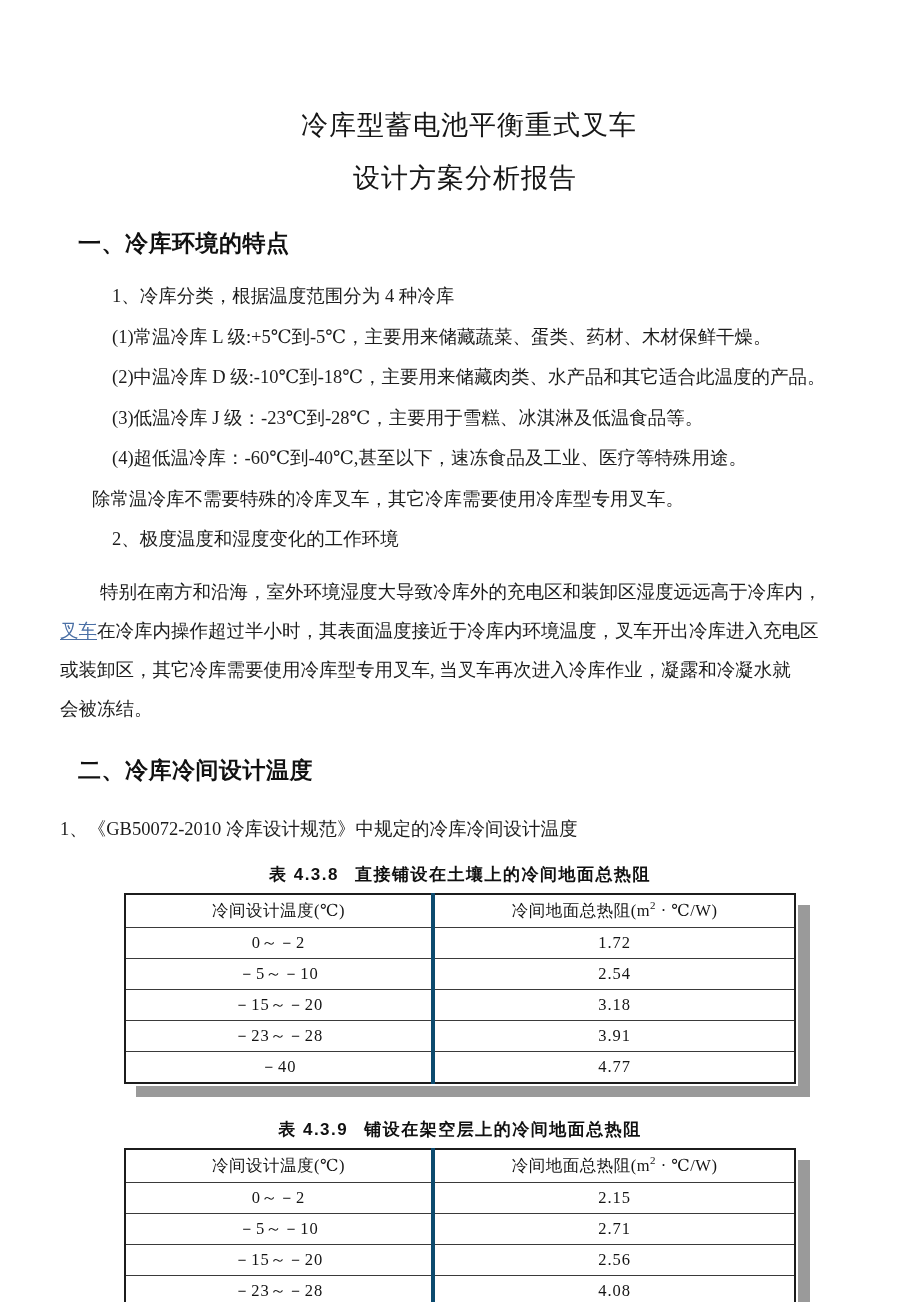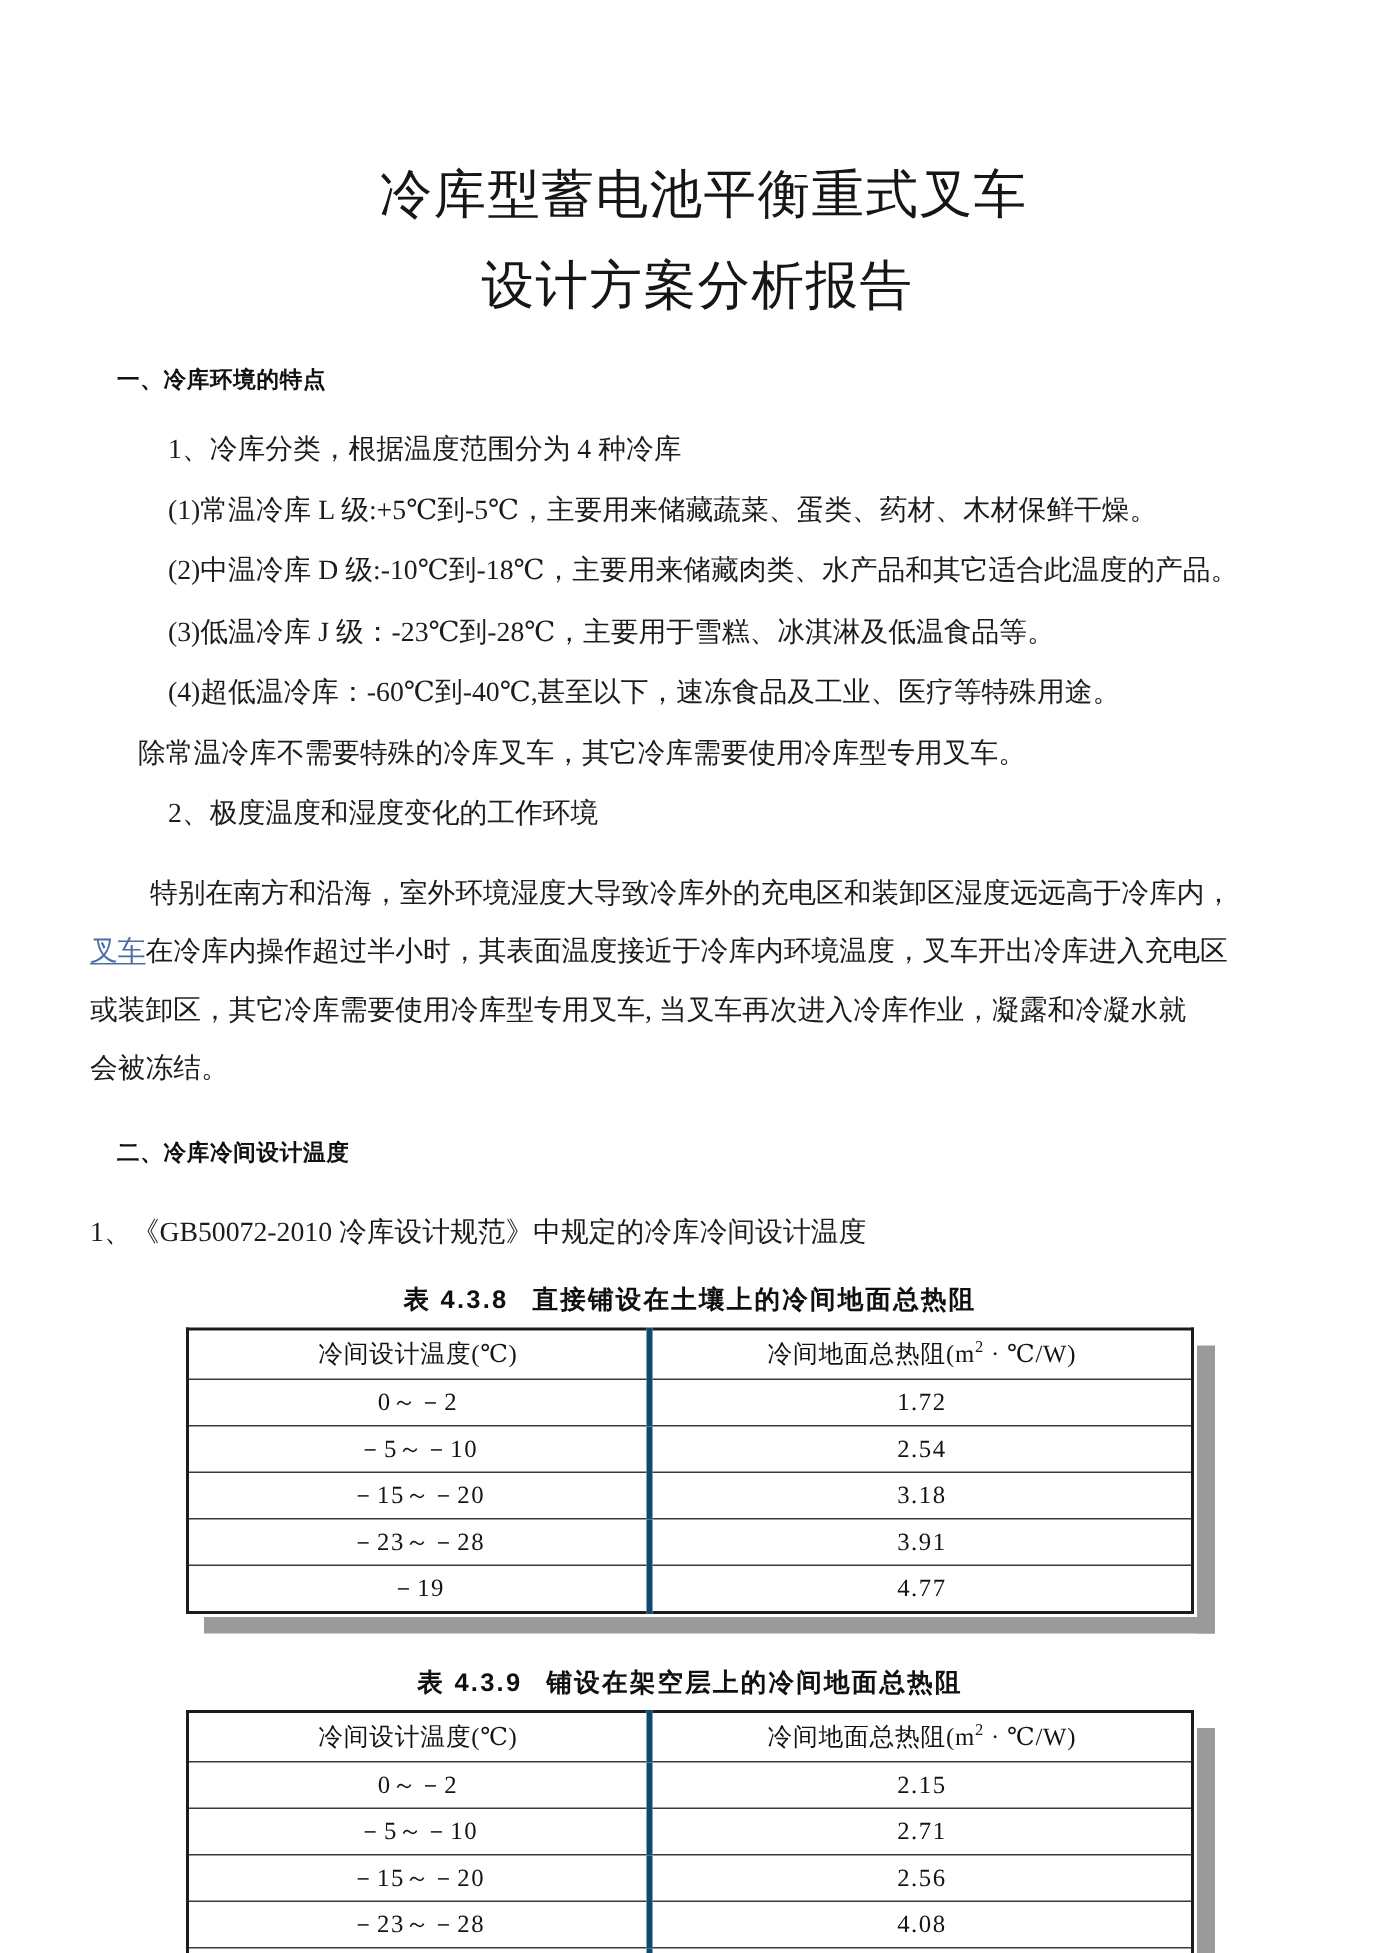--- a/index.html
+++ b/index.html
@@ -28,40 +28,40 @@
   .content {
     position: absolute;
     left: 60px;
     top: 0;
     width: 800px;
   }
 
   
   .doc-title {
     text-align: center;
-    font-size: 35px;
+    font-size: 27px;
     font-family: "Liberation Sans", "DejaVu Sans", sans-serif;
     letter-spacing: 1px;
     color: #161616;
     line-height: 1.0;
   }
   .title-line-1 {
     margin-top: 112px;
     padding-left: 18px;
   }
   .title-line-2 {
     margin-top: 26px;
     padding-left: 10px;
   }
 
   
   .section-heading {
     font-family: "Liberation Sans", "DejaVu Sans", sans-serif;
     font-weight: bold;
-    font-size: 15px;
+    font-size: 23px;
     color: #111111;
     letter-spacing: 0.5px;
   }
   #heading-one { margin-top: 36px; margin-left: 18px; }
   #heading-two { margin-top: 26px; margin-left: 18px; }
 
   
   .body-line {
     font-size: 18.5px;
     line-height: 1;
@@ -248,21 +248,21 @@
             </tr>
             <tr>
               <td class="col-temp">－15～－20</td>
               <td class="col-val">3.18</td>
             </tr>
             <tr>
               <td class="col-temp">－23～－28</td>
               <td class="col-val">3.91</td>
             </tr>
             <tr>
-              <td class="col-temp">－19</td>
+              <td class="col-temp">－40</td>
               <td class="col-val">4.77</td>
             </tr>
           </tbody>
         </table>
       </div>
     </div>
 
     <div class="table-figure" id="figure-439">
       <div class="table-caption">
         <span>表 4.3.9</span><span class="cap-gap"></span><span>铺设在架空层上的冷间地面总热阻</span>

